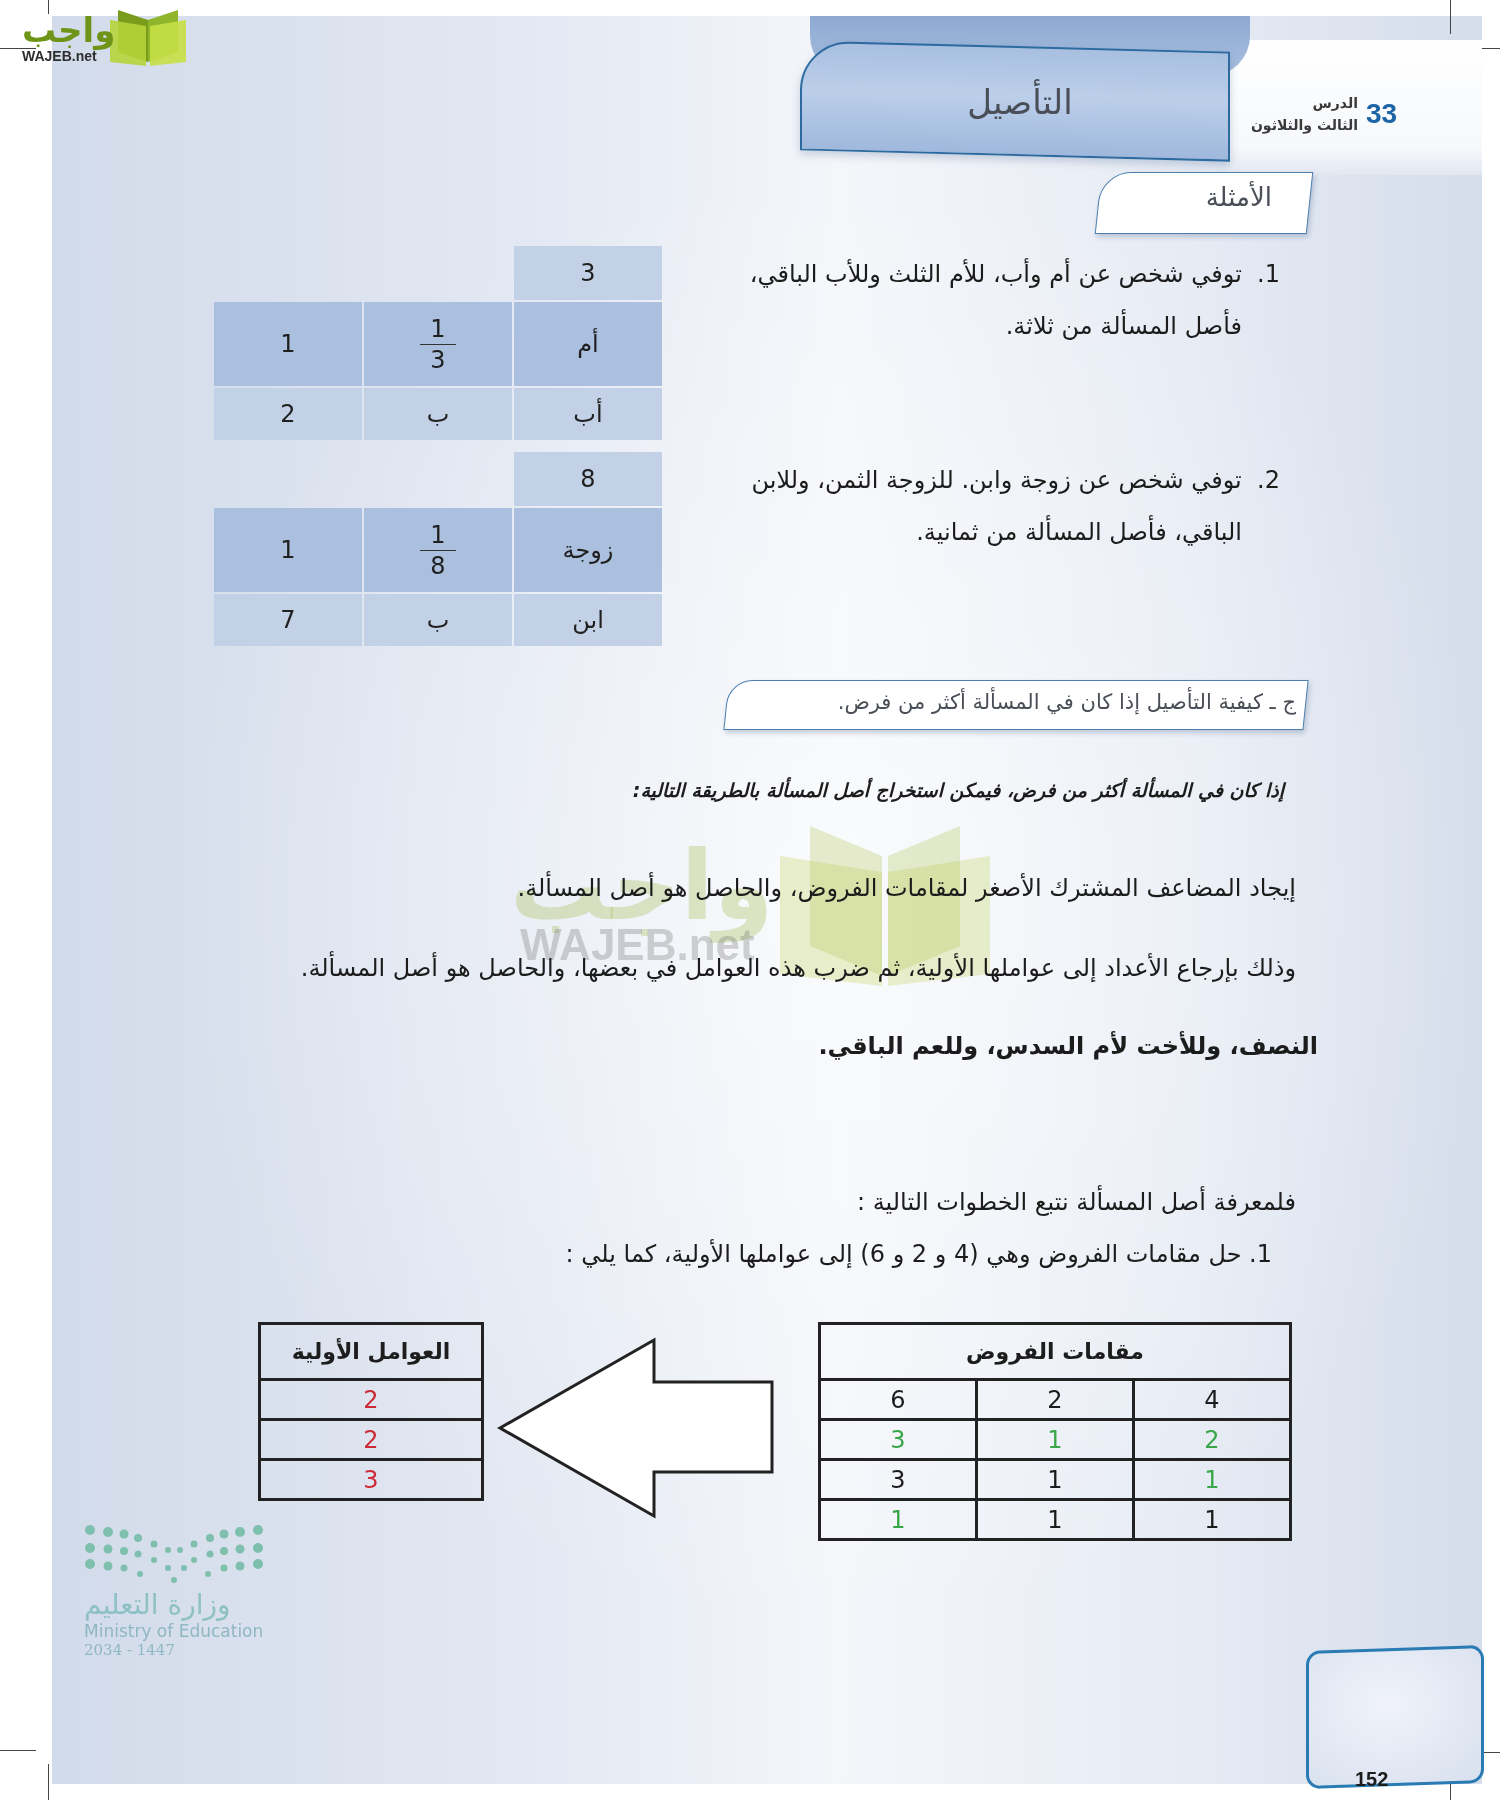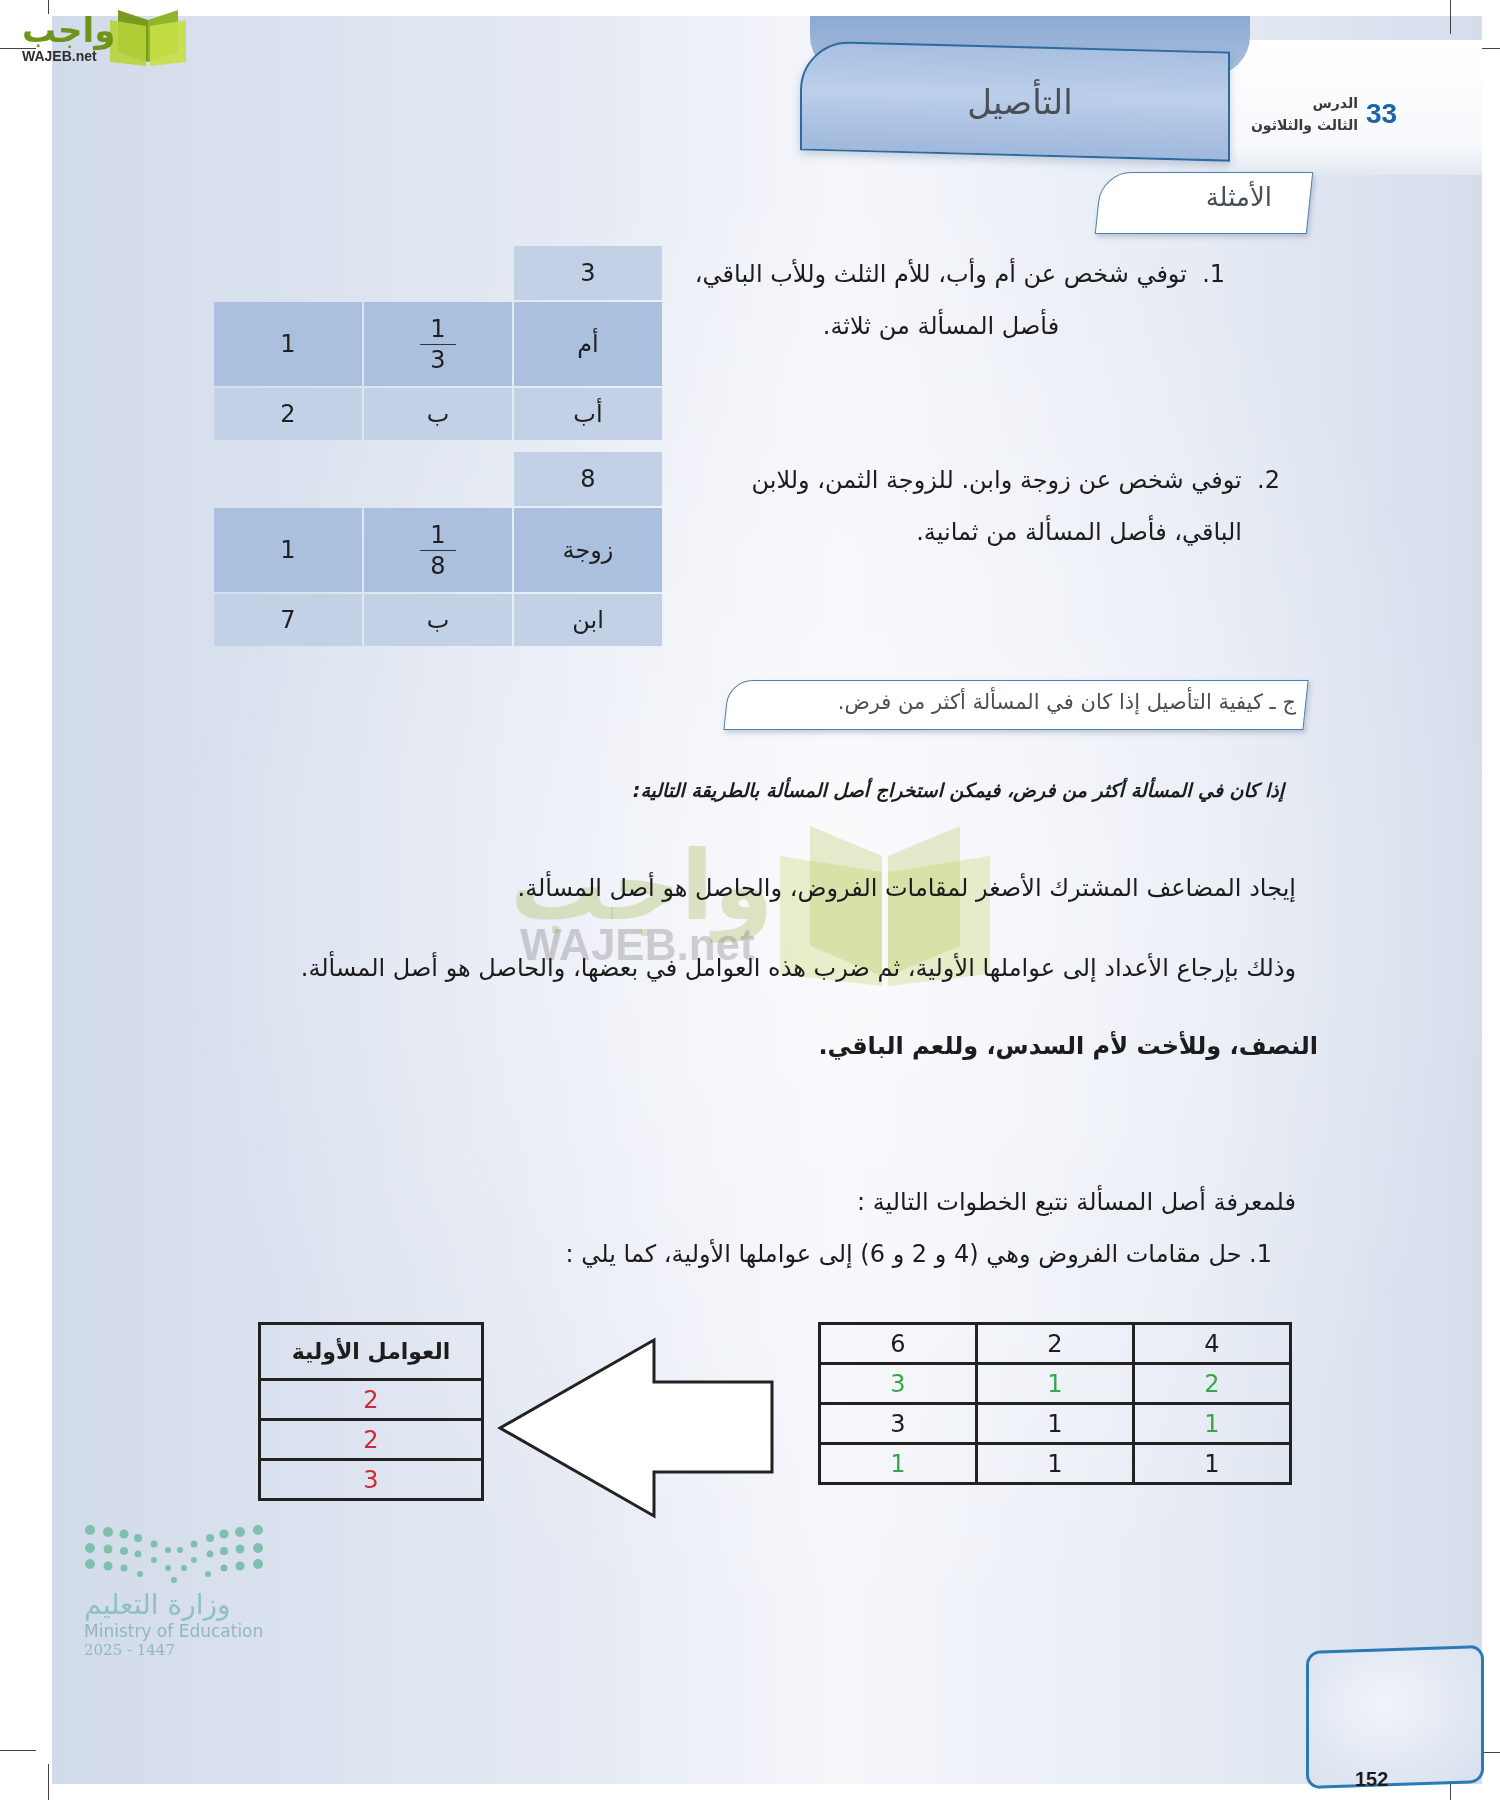--- a/index.html
+++ b/index.html
@@ -132,21 +132,21 @@
 <div class="header-title">التأصيل</div>
 <div class="lesson-num">33</div>
 <div class="lesson-label">
   <div>الدرس</div>
   <div>الثالث والثلاثون</div>
 </div>
 
 <div class="tag-box" style="left:1098px;top:172px;width:212px;height:62px;"></div>
 <div class="tag-text" style="left:1120px;top:182px;width:152px;font-size:26px;">الأمثلة</div>
 
-<div class="para" style="left:640px;top:248px;width:640px;text-align:center;">
+<div class="para" style="left:640px;top:248px;width:640px;">
   <div><span>1.</span>&nbsp;&nbsp;<span>توفي شخص عن أم وأب، للأم الثلث وللأب الباقي،</span></div>
   <div style="padding-right:38px;">فأصل المسألة من ثلاثة.</div>
 </div>
 
 <table class="ex-table" style="left:212px;top:244px;">
   <tbody>
       <tr style="height:54px;">
     <td class="empty"></td>
     <td class="empty"></td>
     <td class="light">3</td>
@@ -224,20 +224,23 @@
 
 <div class="para" style="left:200px;top:1020px;width:1118px;">
   <div class="bold">النصف، وللأخت لأم السدس، وللعم الباقي.</div>
 </div>
 
 <div class="para" style="left:400px;top:1176px;width:896px;">فلمعرفة أصل المسألة نتبع الخطوات التالية :</div>
 <div class="para" style="left:400px;top:1228px;width:872px;">1.   حل مقامات الفروض وهي (4 و 2 و 6) إلى عواملها الأولية، كما يلي :</div>
 
 <table class="grid-table" style="left:818px;top:1322px;width:474px;">
   <tbody>
+      <tr>
+        <th colspan="3">مقامات الفروض</th>
+      </tr>
   <tr>
     <td class="black">6</td>
     <td class="black">2</td>
     <td class="black">4</td>
   </tr>
   <tr>
     <td class="green">3</td>
     <td class="green">1</td>
     <td class="green">2</td>
   </tr>
@@ -308,17 +311,17 @@
         <circle cx="96" cy="26" r="3"></circle>
       <circle cx="174" cy="40" r="5"></circle>
         <circle cx="156" cy="42" r="4.5"></circle>
         <circle cx="140" cy="44" r="3.5"></circle>
         <circle cx="124" cy="50" r="3"></circle>
         <circle cx="100" cy="44" r="3"></circle>
     </g>
   </svg>
   <div class="ministry-ar">وزارة التعليم</div>
   <div class="ministry-en">Ministry of Education</div>
-  <div class="ministry-year">2025 - 1447</div>
+  <div class="ministry-year">2034 - 1447</div>
 </div>
 
 <div class="page-box"></div>
 <div class="page-num">152</div>
 
 </body></html>

